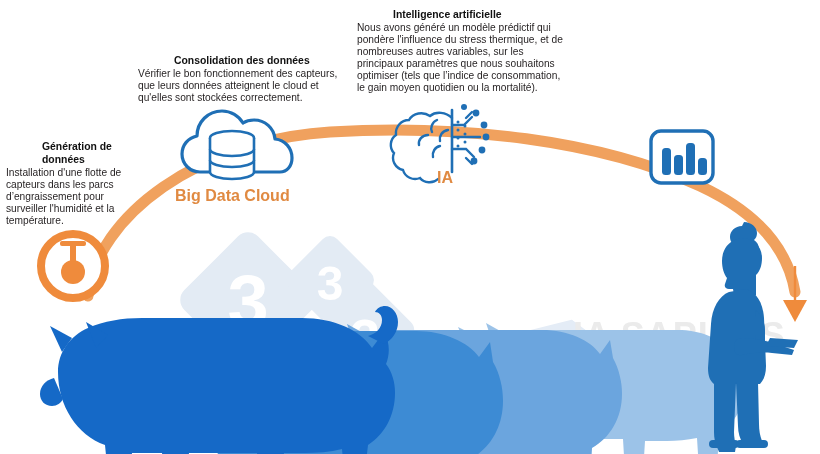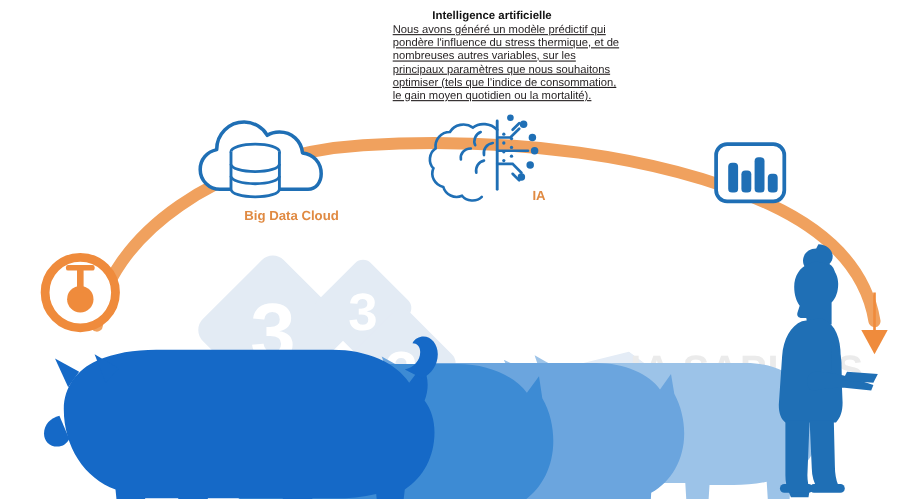--- a/index.html
+++ b/index.html
@@ -34,31 +34,29 @@
     font-weight: bold;
     font-size: 10.4px;
     line-height: 13px;
     color: #111111;
     margin-bottom: 0.5px;
     padding-left: 36px;
   }
   .textblock .bd {
     display: block;
     white-space: pre-line;
-    text-decoration: underline;
   }
   .node-label {
     position: absolute;
     color: #e08a42;
     font-weight: bold;
-    font-size: 12px;
+    font-size: 16px;
     line-height: 14.5px;
     white-space: pre-line;
     font-family: "Liberation Sans", sans-serif;
-    margin-left: 47px;
   }
   .tb1 { left: 6px;   top: 140px; width: 138px; }
   .tb2 { left: 138px; top: 54px;  width: 212px; }
   .tb3 { left: 357px; top: 8px;   width: 212px; }
   .tb4 { left: 645px; top: 12px;  width: 172px; }
 
   .lb1 { left: 4px;   top: 303px; width: 170px; }
   .lb2 { left: 175px; top: 189px; width: 140px; }
   .lb3 { left: 437px; top: 171px; width: 60px;  }
   .lb4 { left: 640px; top: 186px; width: 120px; }
@@ -241,21 +239,29 @@
   <svg class="layer" viewBox="0 0 820 454" xmlns="http://www.w3.org/2000/svg">
     <rect x="651" y="131" width="62" height="52" rx="10" fill="#ffffff" stroke="#1f6fb5" stroke-width="3.4"></rect>
     <g fill="#1f6fb5">
       <rect x="662" y="148" width="9" height="27" rx="3.5"></rect>
       <rect x="674" y="155" width="9" height="20" rx="3.5"></rect>
       <rect x="686" y="143" width="9" height="32" rx="3.5"></rect>
       <rect x="698" y="158" width="9" height="17" rx="3.5"></rect>
     </g>
   </svg>
 
-
+  <div class="textblock tb1">
+    <span class="bt">Génération de données</span>
+    <span class="bd">Installation d'une flotte de capteurs dans les parcs d’engraissement pour surveiller l'humidité et la température.</span>
+  </div>
+
+  <div class="textblock tb2">
+    <span class="bt">Consolidation des données</span>
+    <span class="bd">Vérifier le bon fonctionnement des capteurs, que leurs données atteignent le cloud et qu'elles sont stockées correctement.</span>
+  </div>
 
   <div class="textblock tb3">
     <span class="bt">Intelligence artificielle</span>
     <span class="bd">Nous avons généré un modèle prédictif qui pondère l'influence du stress thermique, et de nombreuses autres variables, sur les principaux paramètres que nous souhaitons optimiser (tels que l’indice de consommation, le gain moyen quotidien ou la mortalité).</span>
   </div>
 
   <div class="textblock tb4">
   </div>
 
   <div class="node-label lb2">Big Data Cloud</div>

